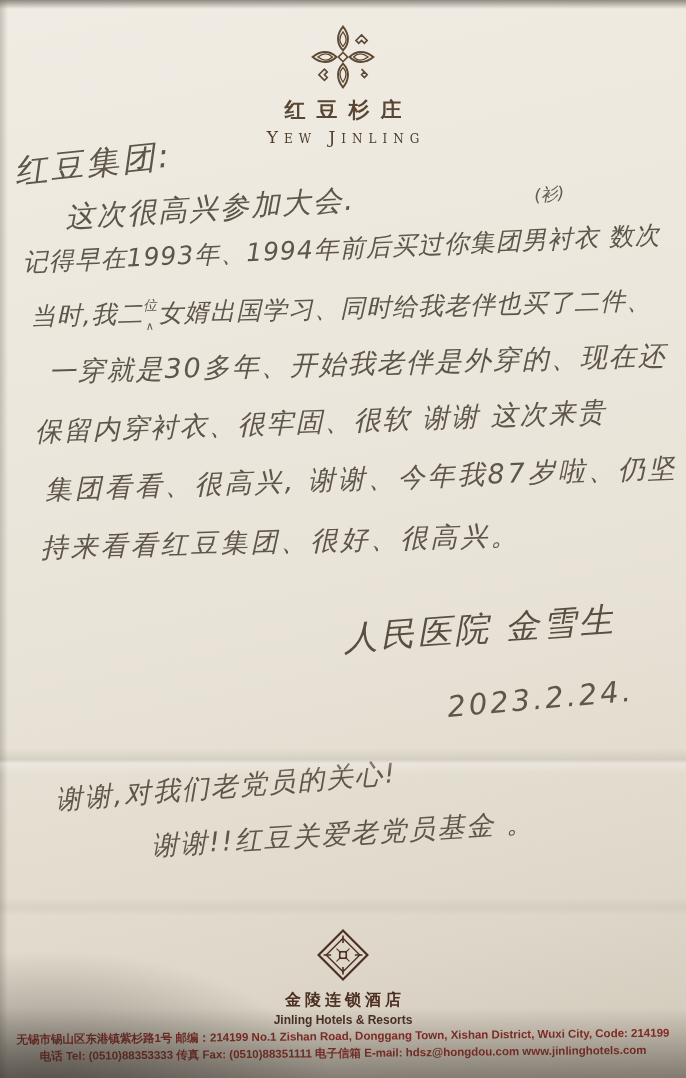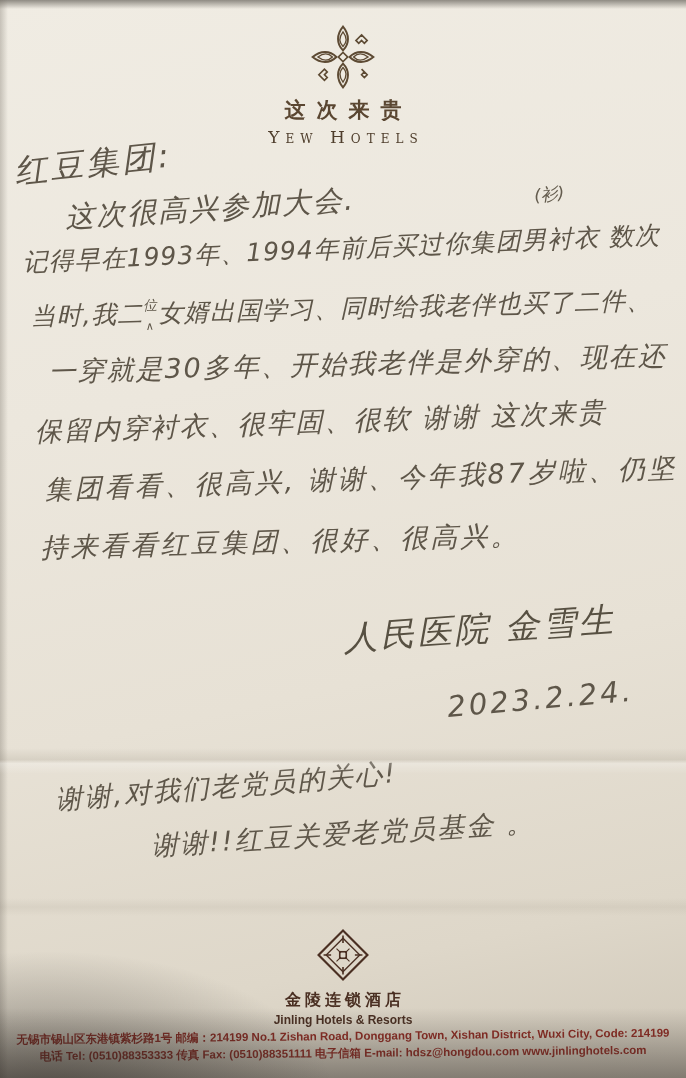--- a/index.html
+++ b/index.html
@@ -82,22 +82,22 @@
         <path d="M50 12 C56 20 56 28 50 34 C44 28 44 20 50 12 Z" stroke-width="2"></path>
       </g>
       <g stroke-width="2.5">
         <path d="M70 18 h12 v6 h-6 v6 h-6 z" transform="rotate(45 76 27)"></path>
         <path d="M70 18 h12 v6 h-6 v6 h-6 z" transform="rotate(135 76 27) translate(0 -52)"></path>
         <path d="M18 70 h12 v6 h-6 v6 h-6 z" transform="rotate(-45 24 79)"></path>
         <path d="M70 70 h12 v6 h-6 v-6 h-6 z" transform="rotate(45 76 79)"></path>
       </g>
       <rect x="45" y="45" width="10" height="10" transform="rotate(45 50 50)" stroke-width="2.5"></rect>
     </svg>
-    <div class="brand-cn">这次来贵</div>
-    <div class="brand-en">Yew Hotels</div>
+    <div class="brand-cn">红豆杉庄</div>
+    <div class="brand-en">Yew Jinling</div>
   </div>
 
   <div class="hand salutation">红豆集团:</div>
   <div class="hand l1">这次很高兴参加大会.</div>
   <div class="hand annot">(衫)</div>
   <div class="hand l2">记得早在1993年、1994年前后买过你集团男衬衣 数次</div>
   <div class="hand l3"><span>当时,我二</span><span class="ins"><span class="sup">位</span><span class="caret">∧</span></span><span>女婿出国学习、同时给我老伴也买了二件、</span></div>
   <div class="hand l4">一穿就是30多年、开始我老伴是外穿的、现在还</div>
   <div class="hand l5">保留内穿衬衣、很牢固、很软  谢谢  这次来贵</div>
   <div class="hand l6">集团看看、很高兴,  谢谢、今年我87岁啦、仍坚</div>

